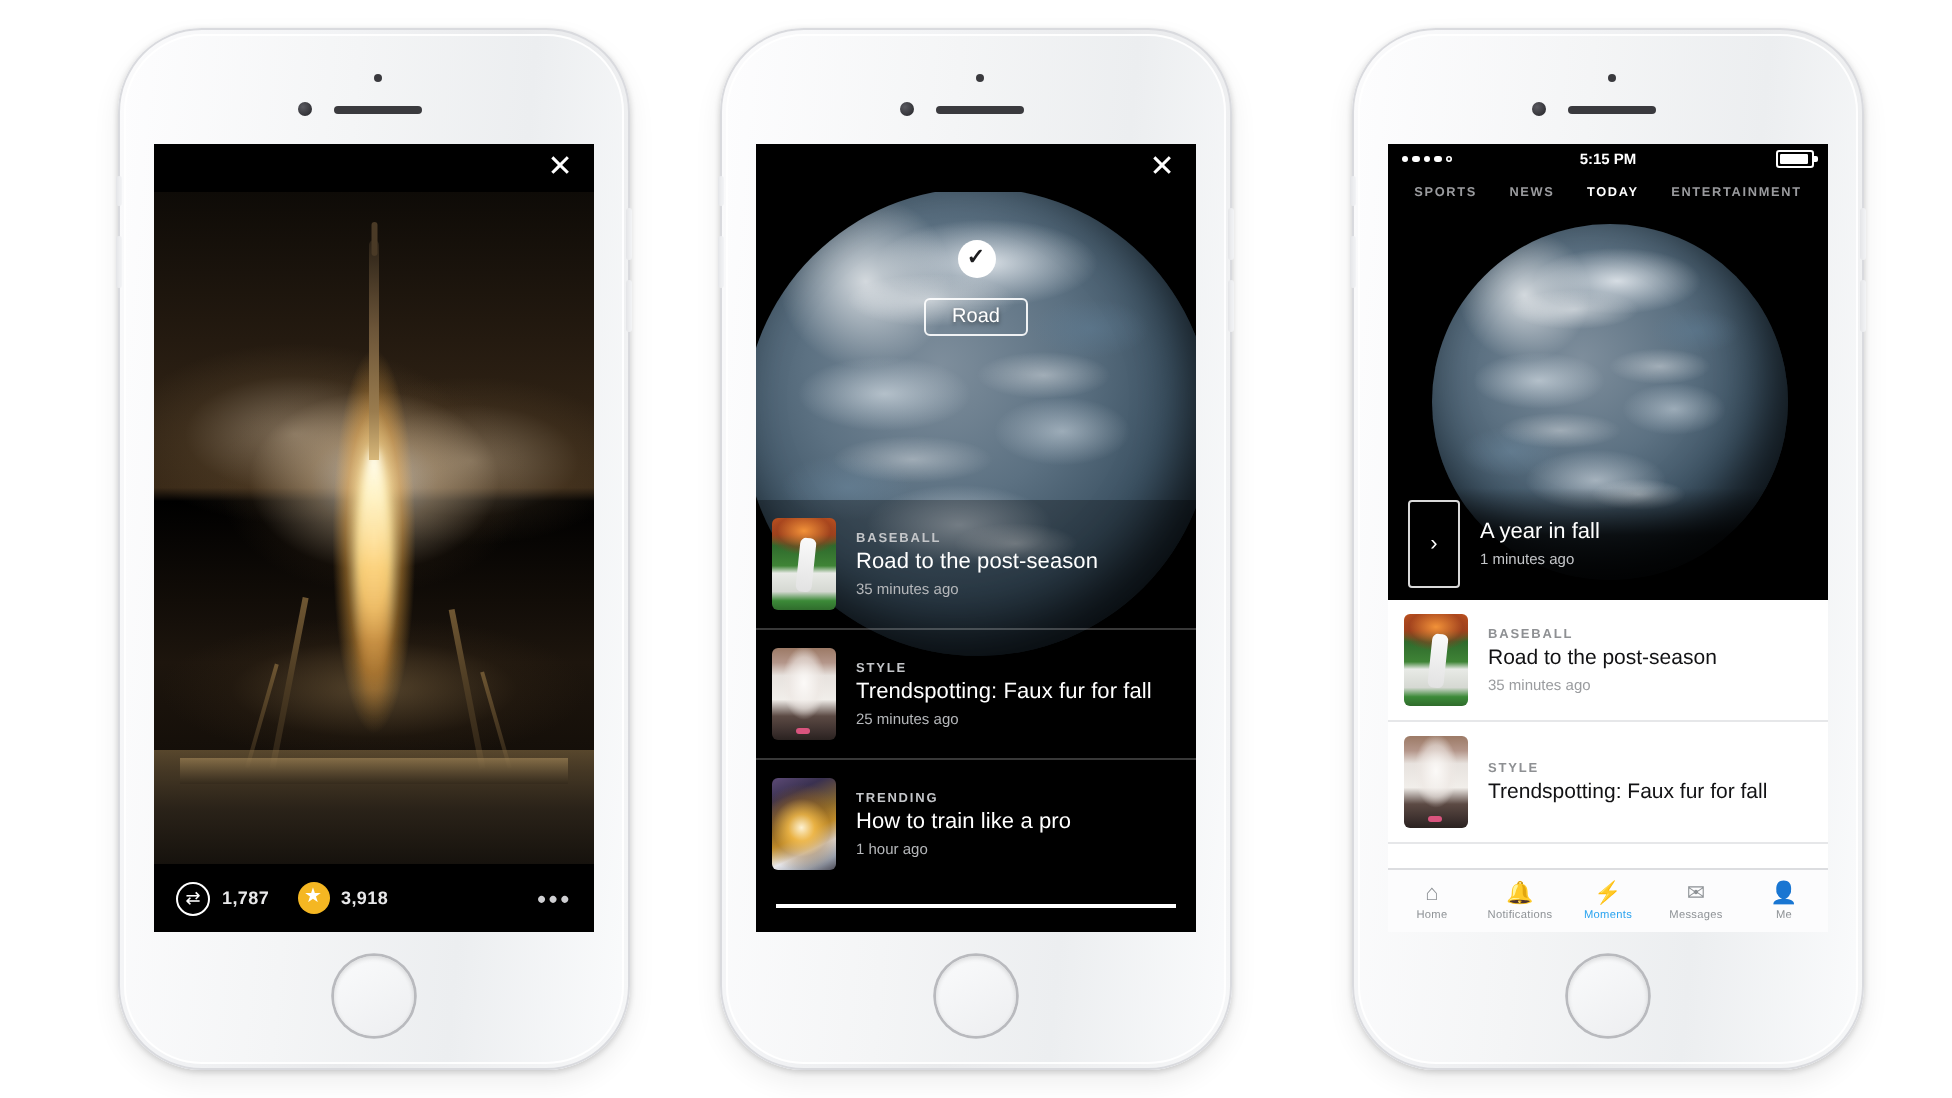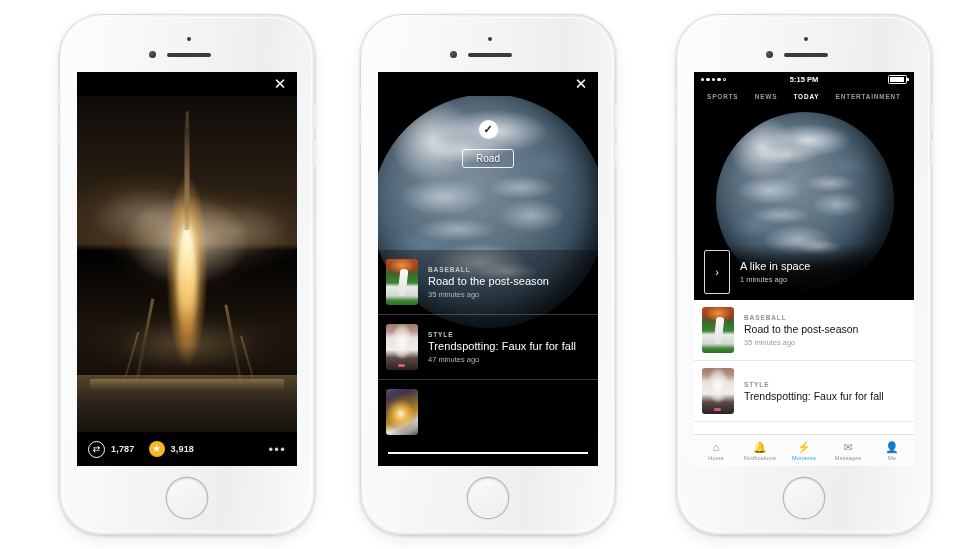--- a/index.html
+++ b/index.html
@@ -335,25 +335,30 @@
             <div class="kicker">BASEBALL</div>
             <div class="p2-head">Road to the post-season</div>
             <div class="p2-time">35 minutes ago</div>
           </div>
         </div>
         <div class="p2-row">
           <div class="thumb th-style"></div>
           <div class="p2-txt">
             <div class="kicker">STYLE</div>
             <div class="p2-head">Trendspotting: Faux fur for fall</div>
-            <div class="p2-time">47 minutes ago</div>
+            <div class="p2-time">25 minutes ago</div>
           </div>
         </div>
         <div class="p2-row">
           <div class="thumb th-trend"></div>
+          <div class="p2-txt">
+            <div class="kicker">TRENDING</div>
+            <div class="p2-head">How to train like a pro</div>
+            <div class="p2-time">1 hour ago</div>
+          </div>
         </div>
       </div>
       <div class="p2-bottomfill"></div>
       <div class="p2-progress"></div>
     </div>
   </div>
 
   <div class="phone phone3">
     <div class="phone-inner-bezel"></div>
     <div class="side-btn btn-mute"></div>
@@ -390,21 +395,21 @@
 
       <div class="p3-hero">
         <div class="earth-globe p3-earth">
           <div class="earth-clouds"></div>
         </div>
         <div class="p3-herobar">
           <div class="arrow-box">
             <span class="arrow-glyph">›</span>
           </div>
           <div class="p3-herotxt">
-            <div class="p3-herohead">A like in space</div>
+            <div class="p3-herohead">A year in fall</div>
             <div class="p3-herotime">1 minutes ago</div>
           </div>
         </div>
       </div>
 
       <div class="p3-list">
         <div class="p3-row">
           <div class="thumb th-baseball"></div>
           <div class="p3-txt">
             <div class="p3-kicker">BASEBALL</div>

